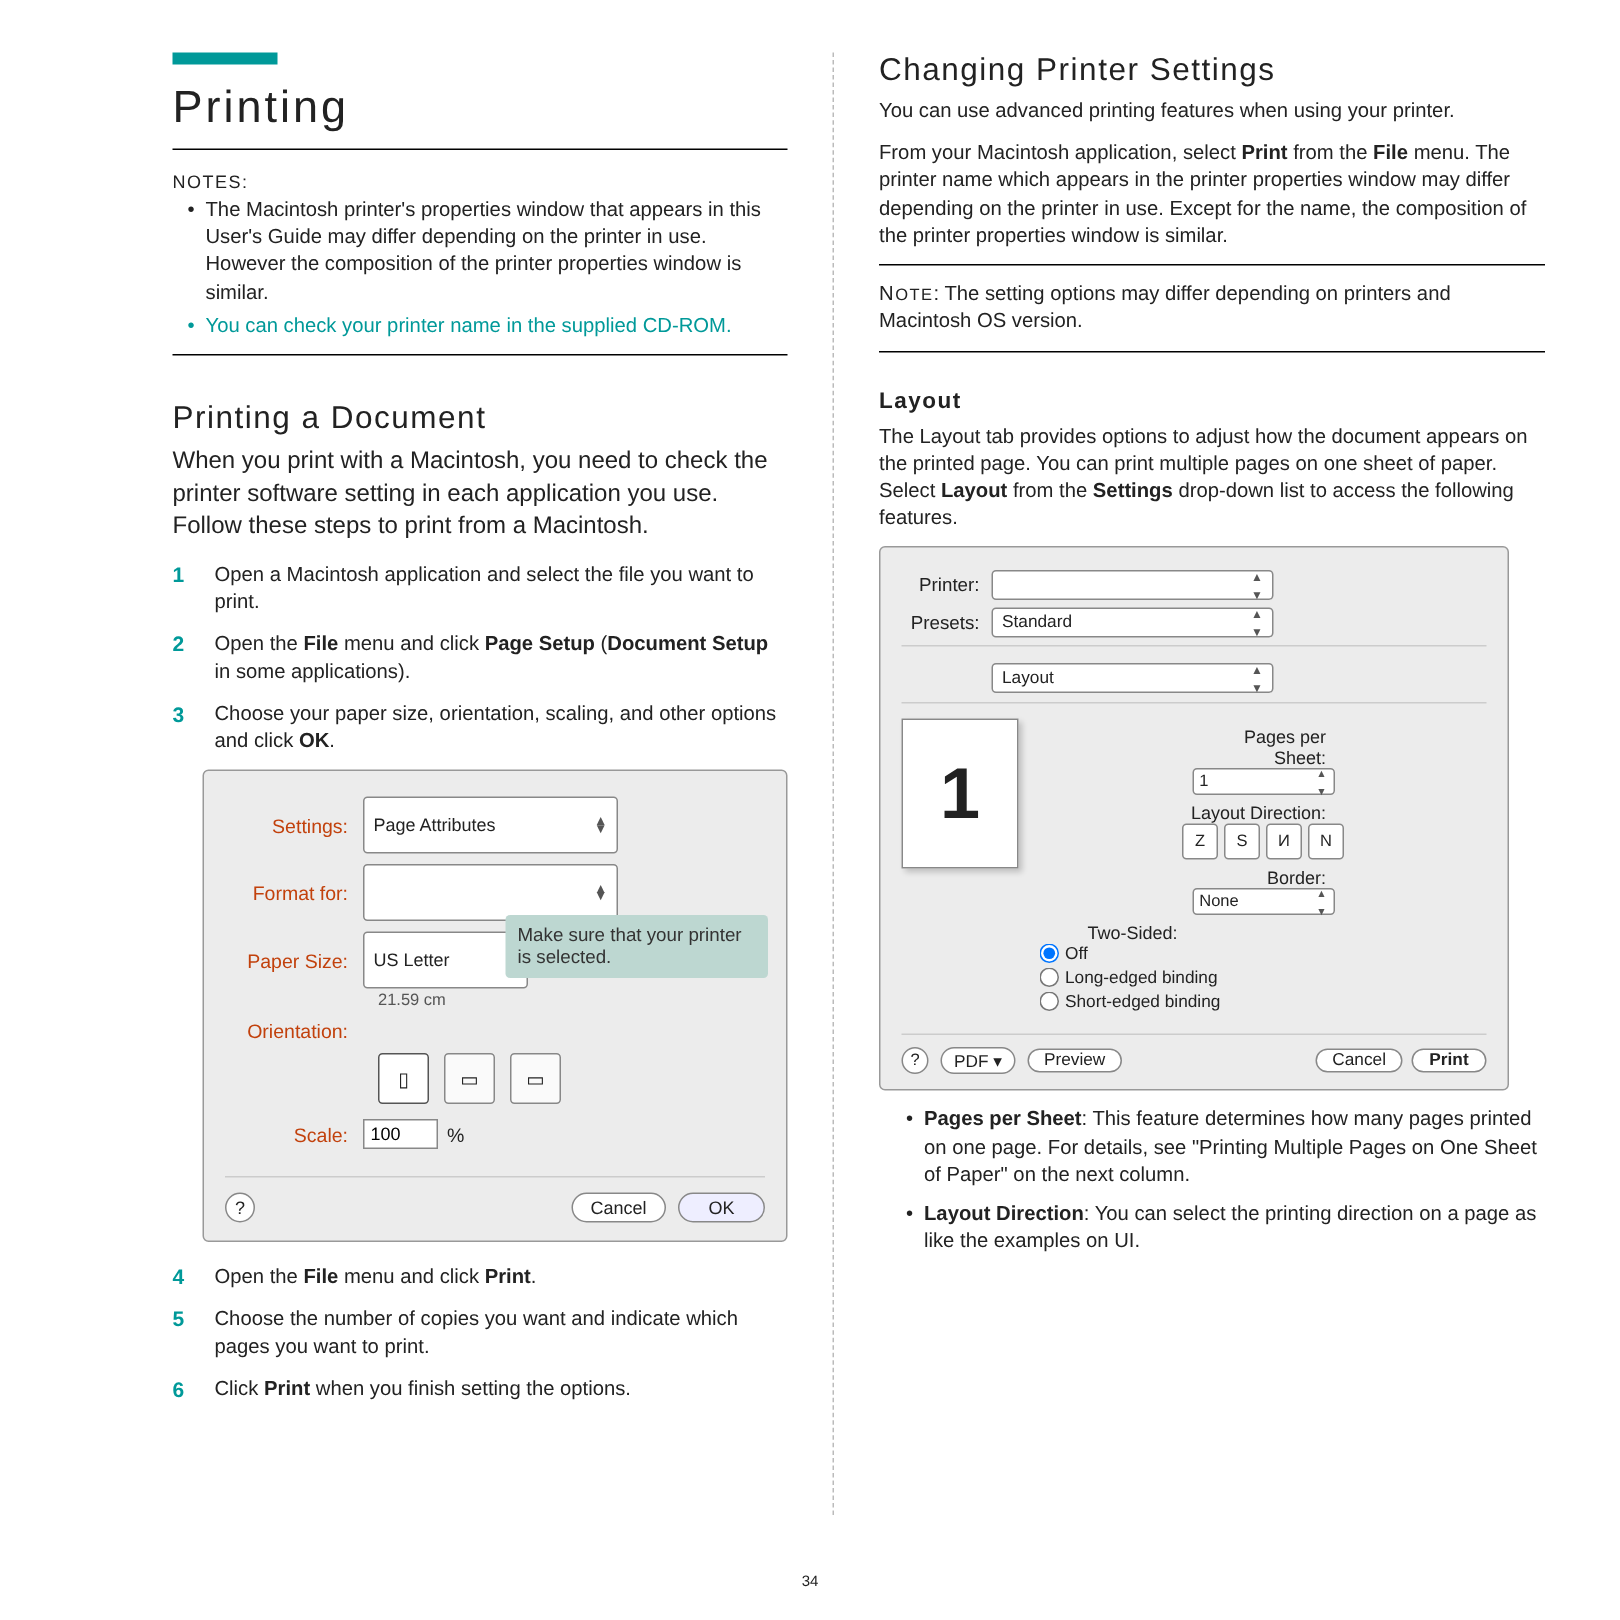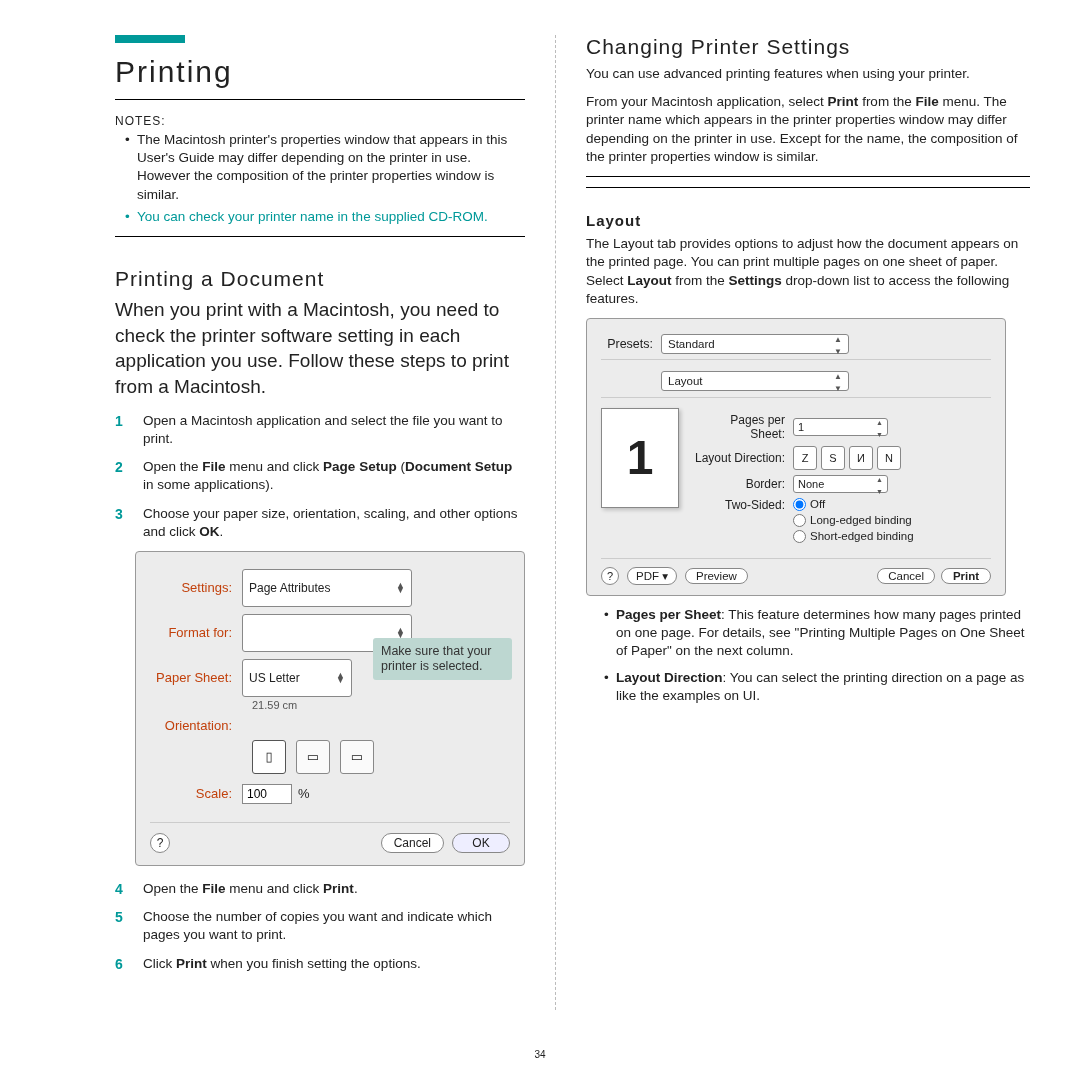--- a/index.html
+++ b/index.html
@@ -31,21 +31,21 @@
   .rule-full { border: none; border-top: 1px solid #000; margin: 8px 0 10px 0; }
 
   .notes-label { font-size: 12px; letter-spacing: 1px; margin-left: 70px; }
   .notes-list { margin-left: 80px; margin-top:3px; font-size: 13.5px; line-height: 1.35; }
   .notes-list li { margin-bottom: 4px; list-style: none; position: relative; padding-left: 12px;}
   .notes-list li:before { content: "•"; position:absolute; left:0; }
   .italic-teal { color: #009999; }
 
   h2.sub-title { font-size: 21px; font-weight: normal; letter-spacing: 1px; margin: 30px 0 6px 70px; }
   h2.sub-title-r { font-size: 21px; font-weight: normal; letter-spacing: 1px; margin: 0 0 6px 0; }
-  .body-para { font-size: 19px; line-height: 1.35; margin: 0 0 12px 70px;}
+  .body-para { font-size: 16px; line-height: 1.35; margin: 0 0 12px 70px;}
   .body-para-r { font-size: 13.5px; line-height: 1.35; margin: 0 0 10px 0;}
 
   ol.steps { list-style: none; margin-left: 70px; }
   ol.steps li { position: relative; padding-left: 28px; margin-bottom: 10px; line-height:1.35; }
   ol.steps li .num { position: absolute; left: 0; top: 0; color: #009999; font-weight: bold; font-size: 14px;}
   .inline-strong { font-weight: bold; }
 
   
   .dialog1 {
     margin: 10px 0 14px 90px;
@@ -57,23 +57,23 @@
     position: relative;
     font-size: 13px;
   }
   .dlg-row { display: flex; align-items: center; margin: 7px 0; }
   .dlg-label { width: 92px; text-align: right; padding-right: 10px; color: #c2410c; font-size:13px;}
   .dlg-select { flex:1; max-width:170px; height:38px; border:1px solid #888; border-radius:3px; background:#fff; padding:2px 6px; font-size:12px; display:flex; align-items:center; justify-content:space-between;}
   .dlg-select .arrows { font-size:9px; color:#555; line-height:0.6;}
   .dlg-select .arrows:before{content:"▲\A▼"; white-space:pre;}
   .sub-text { font-size: 11px; color:#555; margin-left:102px; margin-top:-5px;}
   .callout {
-    position: absolute; right: 12px; top: 86px;
+    position: absolute; right: 12px; top: 96px;
     background: #bdd7d1; border-radius:3px; padding:6px 8px;
-    font-size:12.5px; color:#333; width:139px; line-height:1.2;
+    font-size:12.5px; color:#333; width:175px; line-height:1.2;
   }
   .orient-row { margin-left:102px; display:flex; gap:10px;}
   .orient-btn { width:34px; height:34px; border:1px solid #888; border-radius:3px; background:#fafafa; display:flex; align-items:center; justify-content:center; font-size:13px;}
   .orient-btn.sel{ border-color:#555; background:#fff;}
   .scale-input { width:50px; height:20px; border:1px solid #888; background:#fff; padding:1px 4px; font-size:12px;}
   .dlg-footer { display:flex; justify-content:flex-end; gap:8px; margin-top:18px; border-top:1px solid #ccc; padding-top:10px; position:relative;}
   .dlg-footer .help { position:absolute; left:0; top:10px; width:20px; height:20px; border:1px solid #888; border-radius:10px; text-align:center; font-size:12px; line-height:18px; background:#fff;}
   .pill-btn { min-width:58px; padding:2px 12px; border:1px solid #888; border-radius:11px; background:#fff; font-size:12px; text-align:center;}
   .pill-btn.default { background:#eef; }
 
@@ -89,21 +89,21 @@
     padding: 10px 14px 10px 14px;
     font-size: 12.5px;
   }
   .d2-top-row { display:flex; align-items:center; margin:5px 0;}
   .d2-label { width:60px; text-align:right; padding-right:8px; font-size:12.5px;}
   .d2-select { flex:1; max-width:188px; height:20px; border:1px solid #888; border-radius:3px; background:#fff; padding:1px 6px; font-size:11.5px; display:flex; align-items:center; justify-content:space-between;}
   .d2-select .arrows:before{content:"▲\A▼"; white-space:pre; font-size:8px; color:#555; line-height:0.6;}
   .d2-main { display:flex; gap:14px; border-top:1px solid #ccc; border-bottom:1px solid #ccc; padding:10px 0; margin-top:6px;}
   .d2-preview { width:78px; height:100px; border:1px solid #888; background:#fff; display:flex; align-items:center; justify-content:center; font-size:48px; font-weight:bold; box-shadow:2px 2px 4px rgba(0,0,0,0.2);}
   .d2-opts { flex:1; font-size:12px;}
-  .d2-opt-row { display:flex; align-items:center; margin:5px 0;}
+  .d2-opt-row { display:flex; align-items:center; margin:5px 0;flex-direction:column;}
   .d2-opt-lbl { width:100px; text-align:right; padding-right:8px;}
   .d2-sel-sm { width:95px; height:18px; border:1px solid #888; border-radius:3px; background:#fff; font-size:11px; padding:0 4px; display:flex; align-items:center; justify-content:space-between;}
   .d2-sel-sm .arrows:before{content:"▲\A▼"; white-space:pre; font-size:7px; color:#555; line-height:0.6;}
   .dir-btns { display:flex; gap:4px;}
   .dir-btn { width:24px; height:24px; border:1px solid #888; border-radius:3px; background:#fff; font-size:11px; display:flex; align-items:center; justify-content:center;}
   .radio-col { display:flex; flex-direction:column; gap:3px; font-size:11.5px;}
   .radio-col label { display:flex; align-items:center; gap:4px;}
   .radio-col input { margin:0;}
   .d2-footer { display:flex; align-items:center; justify-content:space-between; margin-top:8px;}
   .d2-footer-left { display:flex; align-items:center; gap:8px;}
@@ -153,21 +153,21 @@
           </div>
       </div>
       <div class="dlg-row">
         <div class="dlg-label">Format for:</div>
         <div class="dlg-select">
             <span></span>
             <span class="arrows"></span>
           </div>
       </div>
       <div class="dlg-row">
-        <div class="dlg-label">Paper Sheet:</div>
+        <div class="dlg-label">Paper Size:</div>
         <div class="dlg-select" style="max-width:110px">
             <span>US Letter</span>
             <span class="arrows"></span>
           </div>
       </div>
       <div class="sub-text">21.59 cm</div>
       <div class="callout">Make sure that your printer is selected.</div>
 
       <div class="dlg-row">
         <div class="dlg-label">Orientation:</div>
@@ -203,26 +203,34 @@
       <li><span class="num">6</span>Click <span class="inline-strong">Print</span> when you finish setting the options.</li>
     </ol>
   </div>
 
   <div class="col col-right">
     <h2 class="sub-title-r">Changing Printer Settings</h2>
     <p class="body-para-r">You can use advanced printing features when using your printer.</p>
     <p class="body-para-r">From your Macintosh application, select <span class="inline-strong">Print</span> from the <span class="inline-strong">File</span> menu. The printer name which appears in the printer properties window may differ depending on the printer in use. Except for the name, the composition of the printer properties window is similar.</p>
 
     <hr class="rule-full">
+    <p class="body-para-r"><span style="letter-spacing:1px">N<span style="font-size:11px">OTE</span></span>: The setting options may differ depending on printers and Macintosh OS version.</p>
     <hr class="rule-full">
 
     <h3 class="h3-title">Layout</h3>
     <p class="body-para-r">The Layout tab provides options to adjust how the document appears on the printed page. You can print multiple pages on one sheet of paper. Select <span class="inline-strong">Layout</span> from the <span class="inline-strong">Settings</span> drop-down list to access the following features.</p>
 
     <div class="dialog2">
+      <div class="d2-top-row">
+        <div class="d2-label">Printer:</div>
+        <div class="d2-select">
+            <span></span>
+            <span class="arrows"></span>
+          </div>
+      </div>
       <div class="d2-top-row">
         <div class="d2-label">Presets:</div>
         <div class="d2-select">
             <span>Standard</span>
             <span class="arrows"></span>
           </div>
       </div>
       <div style="border-top:1px solid #ccc; margin-top:4px; padding-top:6px;">
         <div class="d2-top-row">
           <div class="d2-label"></div>

